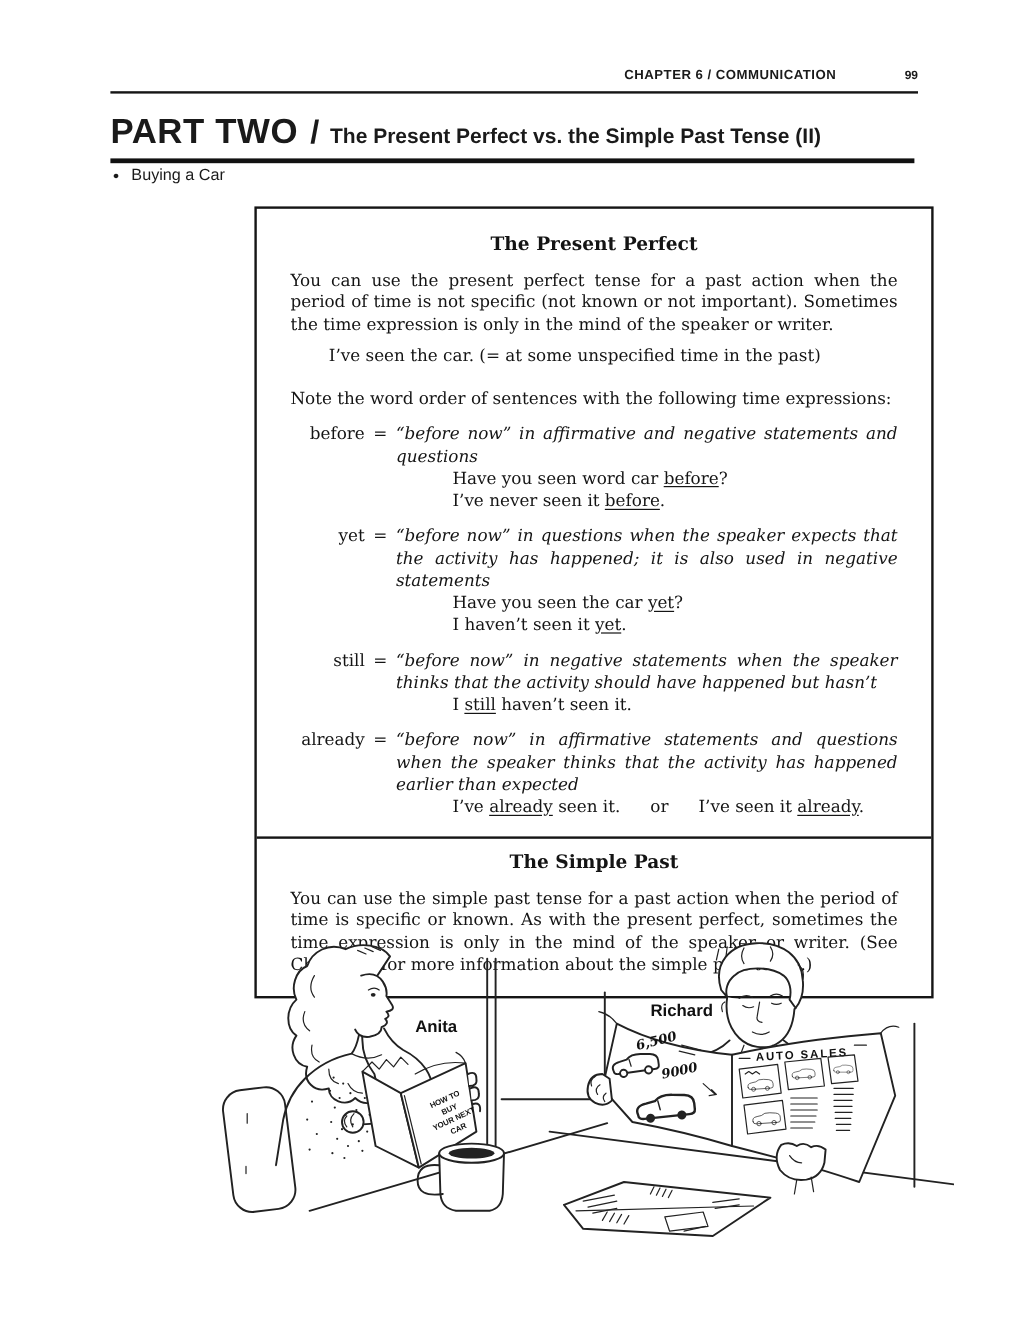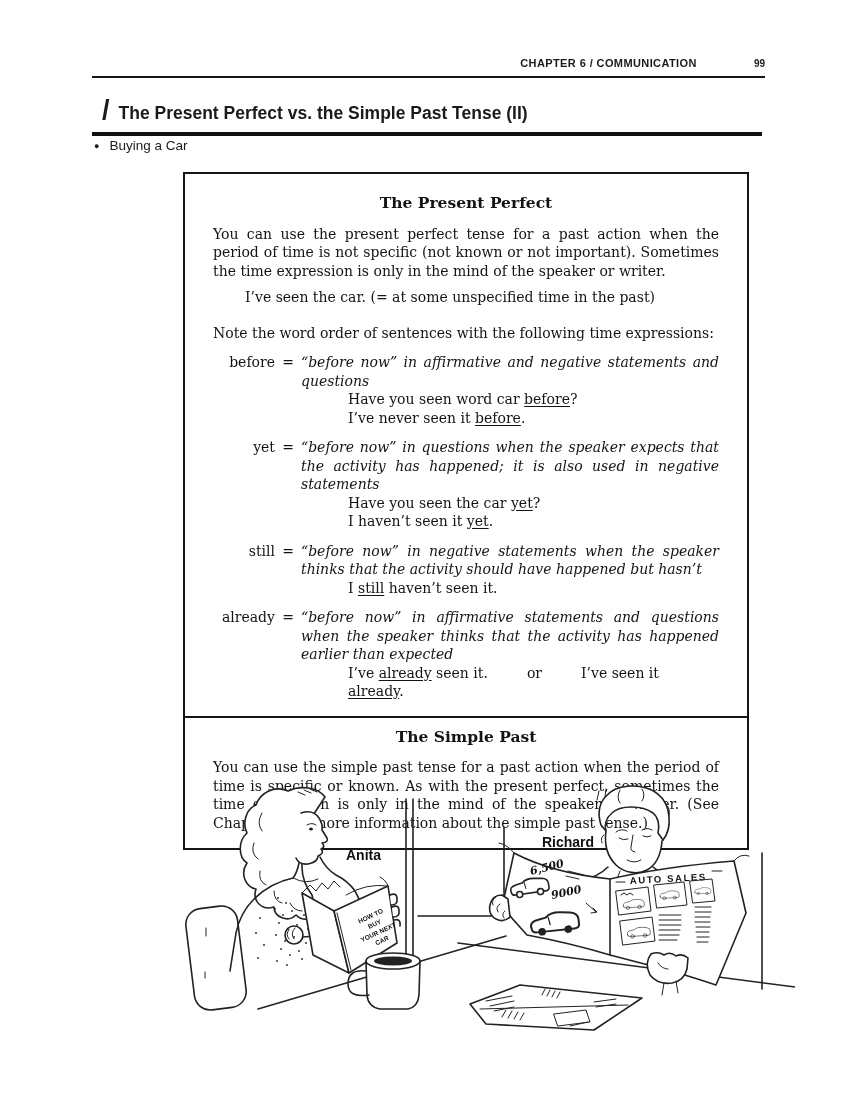--- a/index.html
+++ b/index.html
@@ -20,35 +20,35 @@
     border-bottom:4px solid #111; padding-bottom:4px;
     display:flex; align-items:baseline; line-height:30px; }
   .part-big { font-size:29px; font-weight:bold; letter-spacing:0.5px; }
   .part-slash { font-size:27px; font-weight:bold; margin:0 9px 0 10px; }
   .part-title { font-size:17.5px; font-weight:bold; }
 
   .section-bullet { position:absolute; top:138px; left:94px; display:flex; align-items:center; font-size:13.5px; }
   .bullet-dot { font-size:9px; margin-right:10px; }
 
   
-  .grammar-box { position:absolute; left:183px; top:172px; width:566px; box-sizing:border-box;
+  .grammar-box { position:absolute; left:212px; top:172px; width:566px; box-sizing:border-box;
     border:2px solid #151515; padding:12px 28px 16px;
     font-family:"DejaVu Serif", serif; font-size:14px; line-height:18.5px; color:#141414; }
   .box-title { text-align:center; font-weight:bold; font-size:15.5px; margin:8px 0 12px; }
   .jp { text-align:justify; margin:0; }
   .top-example { margin:8px 0 0 32px; }
   .note-line { margin:17px 0 0; }
   .expr-row { display:flex; margin-top:11px; }
   .term { width:62px; text-align:right; flex:none; }
   .eq { width:26px; text-align:center; flex:none; }
   .def { flex:1; }
   .def-text { text-align:justify;font-style:italic; }
   .ex-line { margin-left:47px; }
   .u { text-decoration:underline; text-underline-offset:2px; }
-  .or-word { display:inline-block; margin:0 39px; }
+  .or-word { display:inline-block; margin:0 25px; }
   .box-divider { height:2px; background:#151515; margin:15px -28px 10px; border:none; }
   .sp-body { margin-top:11px; }
 
   
   .illustration { position:absolute; left:150px; top:783px; width:645px; height:280px; }
   .ink { stroke:#222; fill:none; stroke-width:1.6; stroke-linecap:round; stroke-linejoin:round; }
   .ink-thin { stroke:#222; fill:none; stroke-width:1; stroke-linecap:round; stroke-linejoin:round; }
   .paperfill { fill:#ffffff; }
   .dot { fill:#222; stroke:none; }
   .fig-label { font:700 14px "Liberation Sans", sans-serif; fill:#111; stroke:none; }
@@ -59,20 +59,21 @@
 </head>
 <body>
 
 <div class="running-header">
   <span class="chapter-label">CHAPTER 6 / COMMUNICATION</span>
   <span class="page-number">99</span>
 </div>
 <div class="header-rule"></div>
 
 <div class="part-heading">
+  <span class="part-big">PART TWO</span>
   <span class="part-slash">/</span>
   <span class="part-title">The Present Perfect vs. the Simple Past Tense (II)</span>
 </div>
 
 <div class="section-bullet">
   <span class="bullet-dot">●</span>
   <span>Buying a Car</span>
 </div>
 
 <div class="grammar-box">

